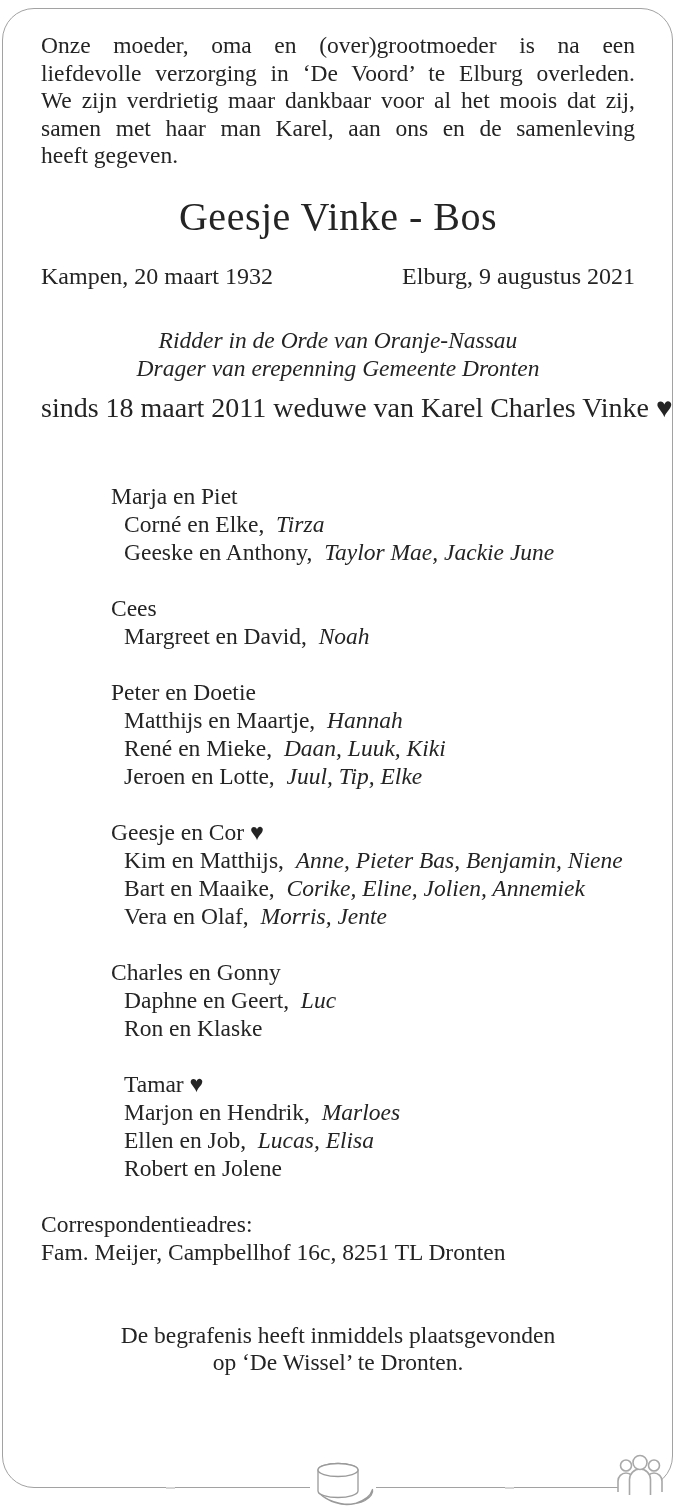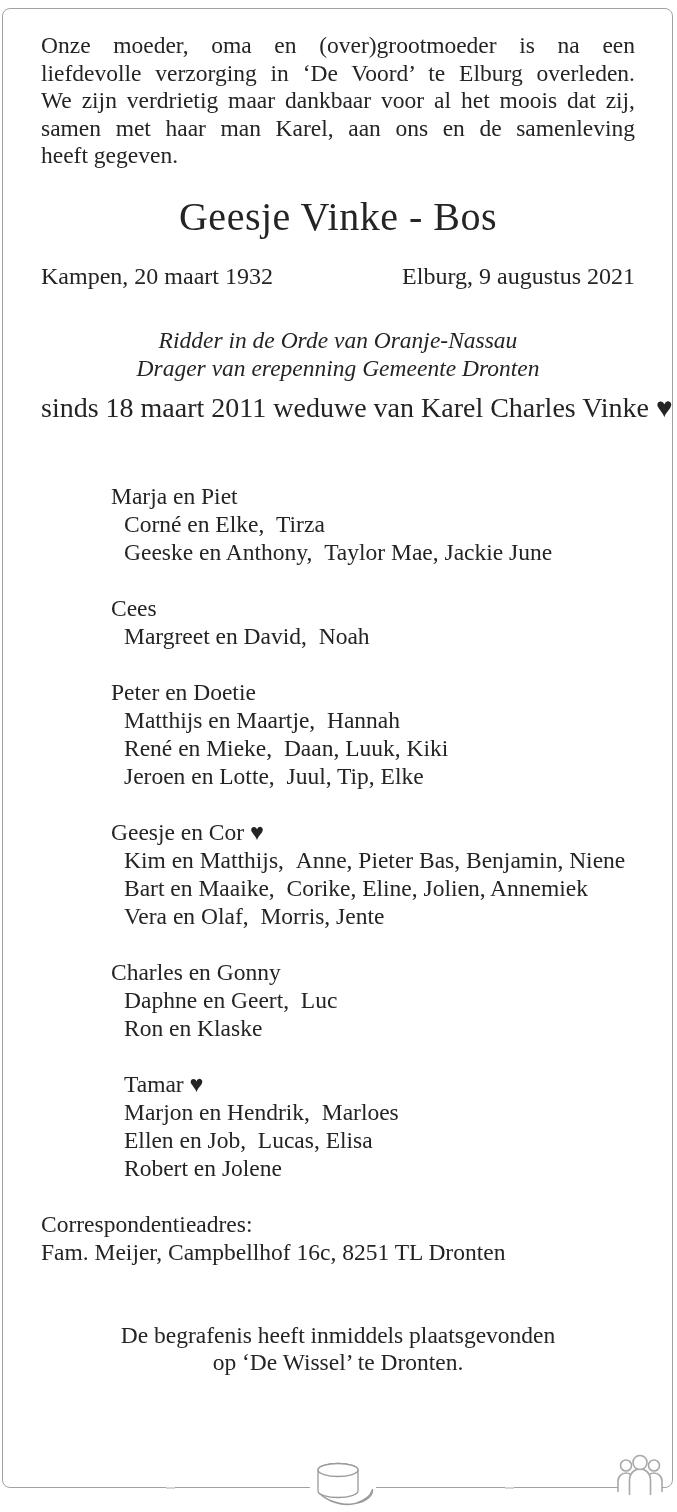--- a/index.html
+++ b/index.html
@@ -10,21 +10,21 @@
     font-family: "Liberation Serif", "DejaVu Serif", serif;
     color: #242424;
     overflow: hidden;
   }
   .card {
     position: absolute;
     left: 2px; top: 8px;
     width: 671px; height: 1480px;
     box-sizing: border-box;
     border: 1.5px solid #a2a2a2;
-    border-radius: 8px;
+    border-radius: 32px;
     padding: 23px 37px 0 38px;
   }
   .intro { font-size: 23.5px; line-height: 27.5px; }
   .intro-line { text-align: justify; text-align-last: justify; }
   .intro-line:last-child { text-align-last: left; }
 
   .name-title {
     margin-top: 24px;
     text-align: center;
     font-size: 40px;
@@ -55,21 +55,21 @@
     white-space: nowrap;
   }
   .family {
     margin: 60px 0 0 70px;
     font-size: 23.5px;
     line-height: 28px;
   }
   .family-group { margin-bottom: 28px; }
   .group-head, .member-line { white-space: nowrap; }
   .member-line { padding-left: 13px; }
-  .mchildren { margin-left: 0.5em; }
+  .mchildren { font-style: italic; margin-left: 0.5em; }
 
   .correspondence { font-size: 23.5px; line-height: 28px; white-space: nowrap; }
   .funeral {
     margin-top: 56px;
     font-size: 23.5px;
     line-height: 27px;
     text-align: center;
   }
 
   .bottom-icon { position: absolute; }

